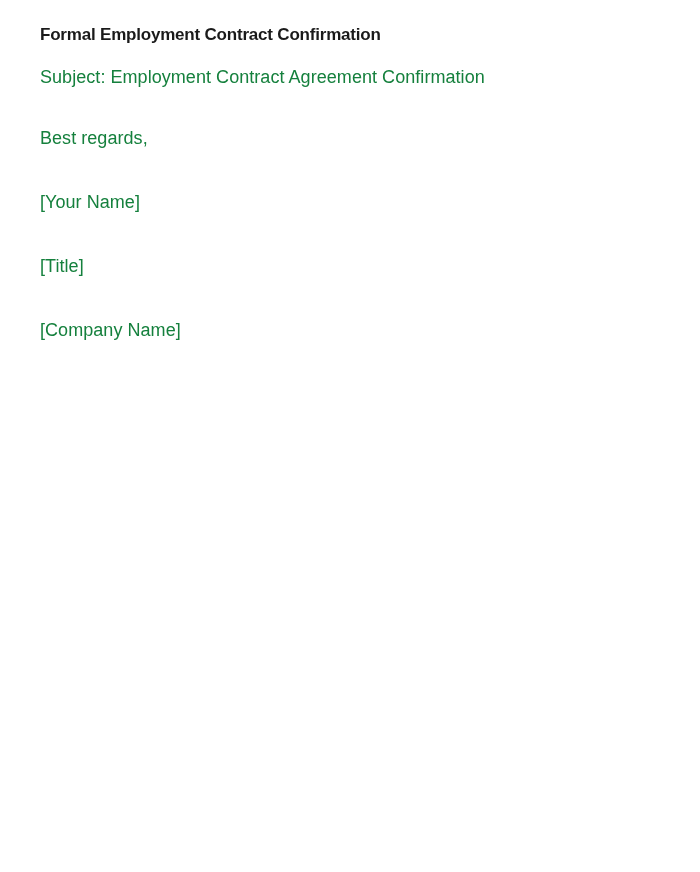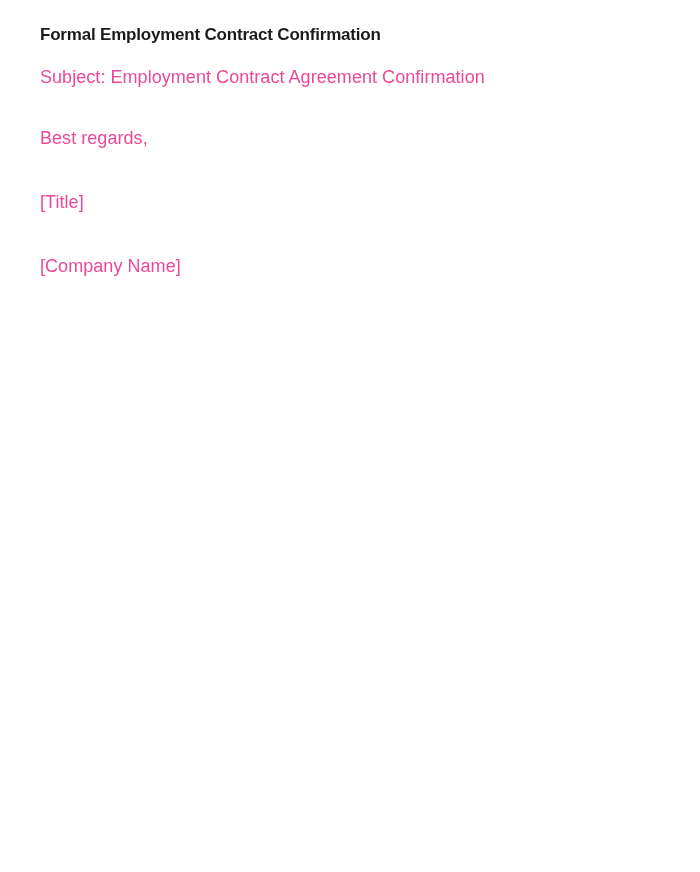--- a/index.html
+++ b/index.html
@@ -30,21 +30,21 @@
     color: #1a1a1a;
     font-family: "Liberation Sans", sans-serif;
   }
   .doc-body {
     padding-top: 14px;
   }
   .para {
     margin: 0 0 26px 0;
     font-size: 18px;
     line-height: 35px;
-    color: #ec4899;
+    color: #15803d;
     font-weight: 400;
     letter-spacing: 0.05px;
     max-width: 612px;
   }
   .para.sig {
     margin-bottom: 29px;
   }
   .para:last-child {
     margin-bottom: 0;
   }
@@ -59,19 +59,20 @@
   <div class="doc-body">
 
     <p class="para">Subject: Employment Contract Agreement Confirmation</p>
 
 
 
 
 
     <p class="para sig">Best regards,</p>
 
+    <p class="para sig">[Your Name]</p>
 
     <p class="para sig">[Title]</p>
 
     <p class="para sig">[Company Name]</p>
 
   </div>
 </div>
 
 </body></html>

